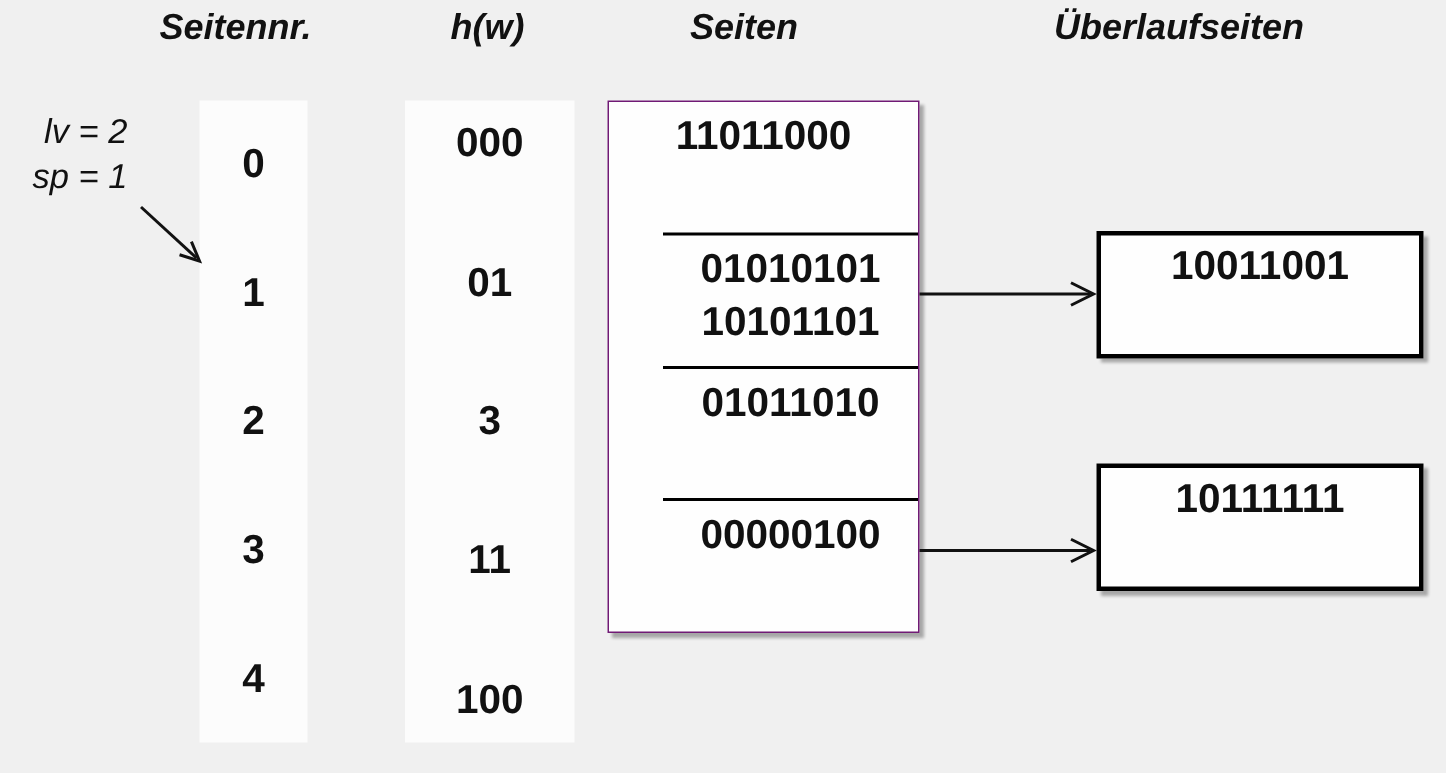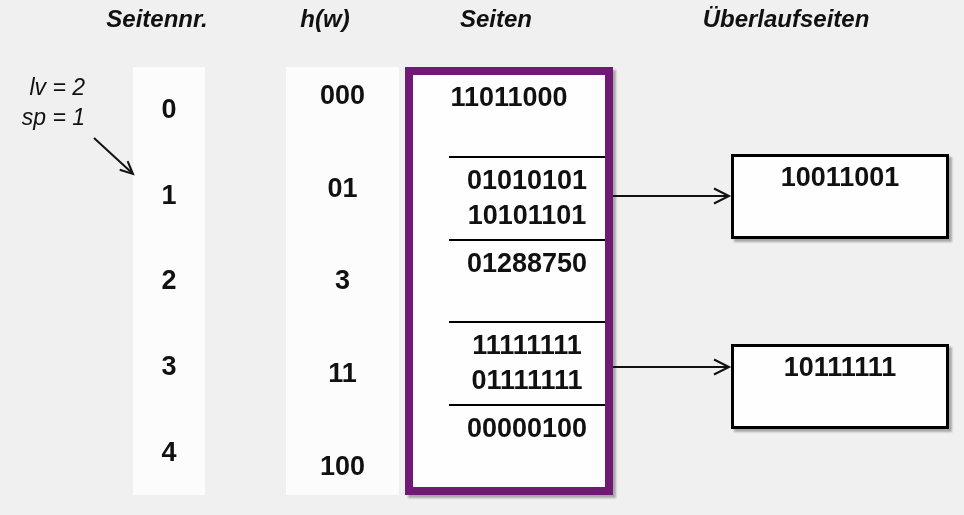--- a/index.html
+++ b/index.html
@@ -38,36 +38,36 @@
   }
 
   .strip {
     position: absolute;
     top: 67px; height: 428px;
     background: #fcfcfc;
     display: flex;
     flex-direction: column;
   }
   #strip-seitennr { left: 133px; width: 72px; }
-  #strip-hw       { left: 286px; width: 113px; gap: 36px; }
+  #strip-hw       { left: 270px; width: 113px; gap: 36px; }
   .strip .cell {
     flex: 1;
     display: flex;
     align-items: center;
     justify-content: center;
     font-size: 27px;
     font-weight: bold;
   }
 
   .pages-table {
     position: absolute;
     left: 405px; top: 67px;
-    width: 208px; height: 428px;
+    width: 208px; height: 355px;
     background: #fefefe;
-    border: 8px solid #701a75;
+    border: 1px solid #701a75;
     box-shadow: 3px 3px 2px rgba(0,0,0,0.30);
     display: flex;
     flex-direction: column;
   }
   .pages-table .row {
     flex: 1;
     text-align: center;
     font-size: 27px;
     font-weight: bold;
     line-height: 35px;
@@ -81,21 +81,21 @@
     background: #fefefe;
     border: 3px solid #000;
     box-shadow: 3px 3px 2px rgba(0,0,0,0.30);
     text-align: center;
     font-size: 27px;
     font-weight: bold;
     padding-top: 3px;
     line-height: 35px;
   }
   #overflow-0 { top: 154px; }
-  #overflow-1 { top: 344px; }
+  #overflow-1 { top: 309px; }
 
   .arrow-layer {
     position: absolute;
     left: 0; top: 0;
     width: 964px; height: 515px;
     pointer-events: none;
   }
 </style>
 </head>
 <body>
@@ -129,25 +129,21 @@
 <div class="pages-table">
   <div class="row">
     <div>11011000</div>
     <div></div>
   </div>
   <div class="row">
     <div>01010101</div>
     <div>10101101</div>
   </div>
   <div class="row">
-    <div>01288750</div>
-  </div>
-  <div class="row">
-    <div>11111111</div>
-    <div>01111111</div>
+    <div>01011010</div>
   </div>
   <div class="row">
     <div>00000100</div>
     <div></div>
   </div>
 </div>
 
 <div class="overflow-box" id="overflow-0">
   <div>10011001</div>
 </div>

